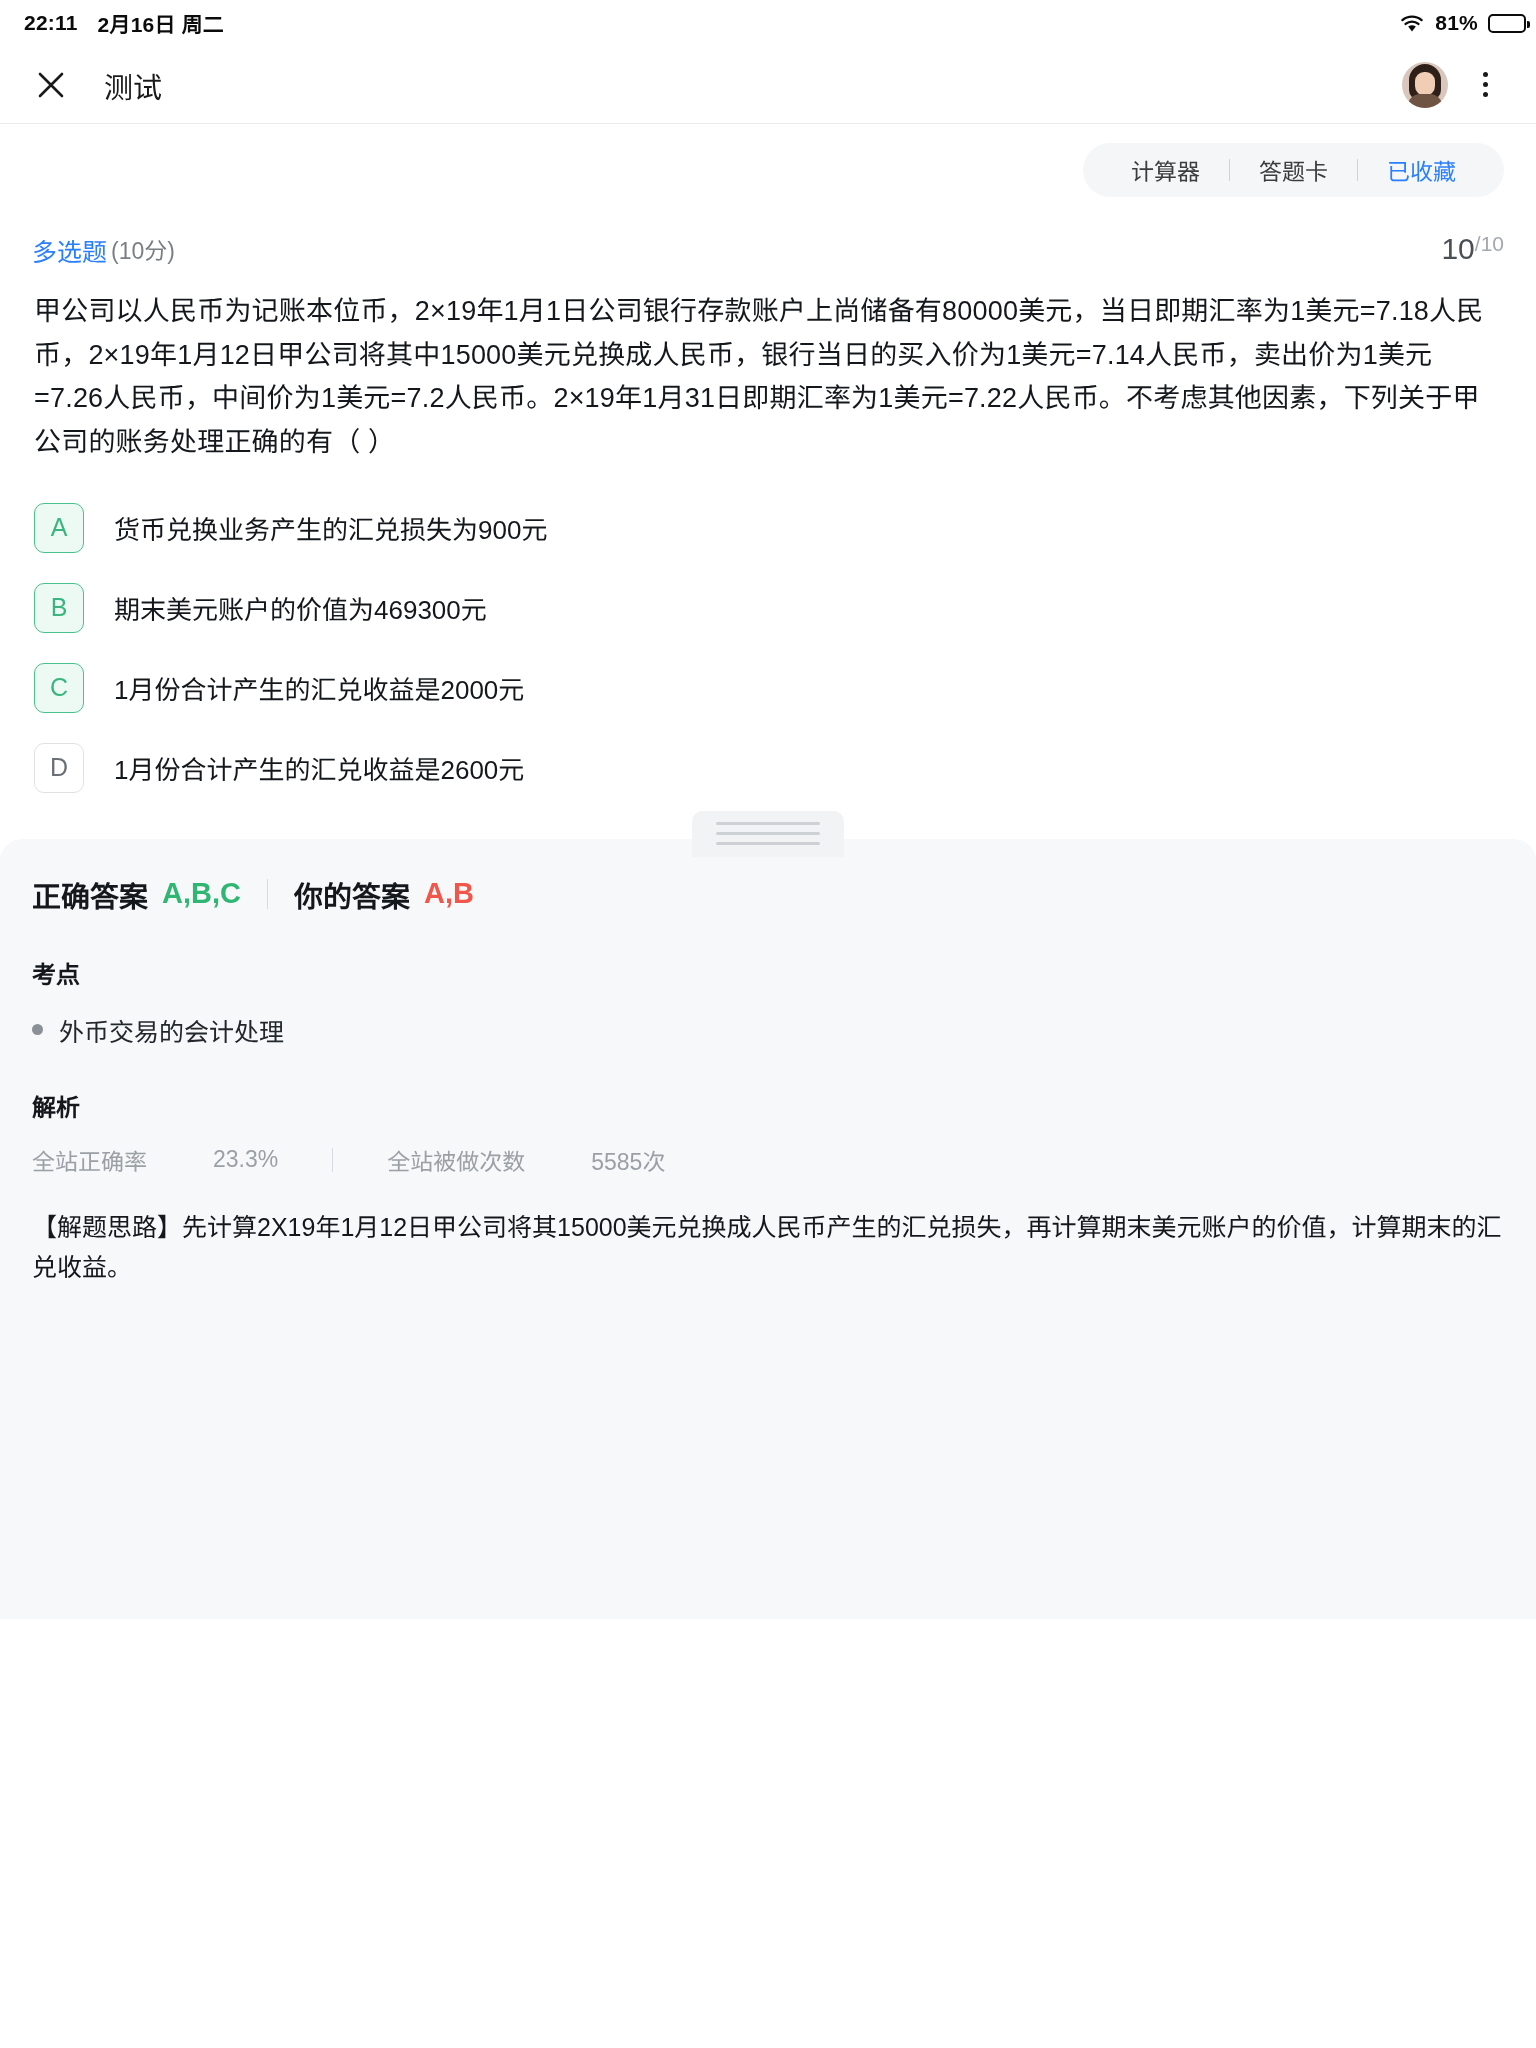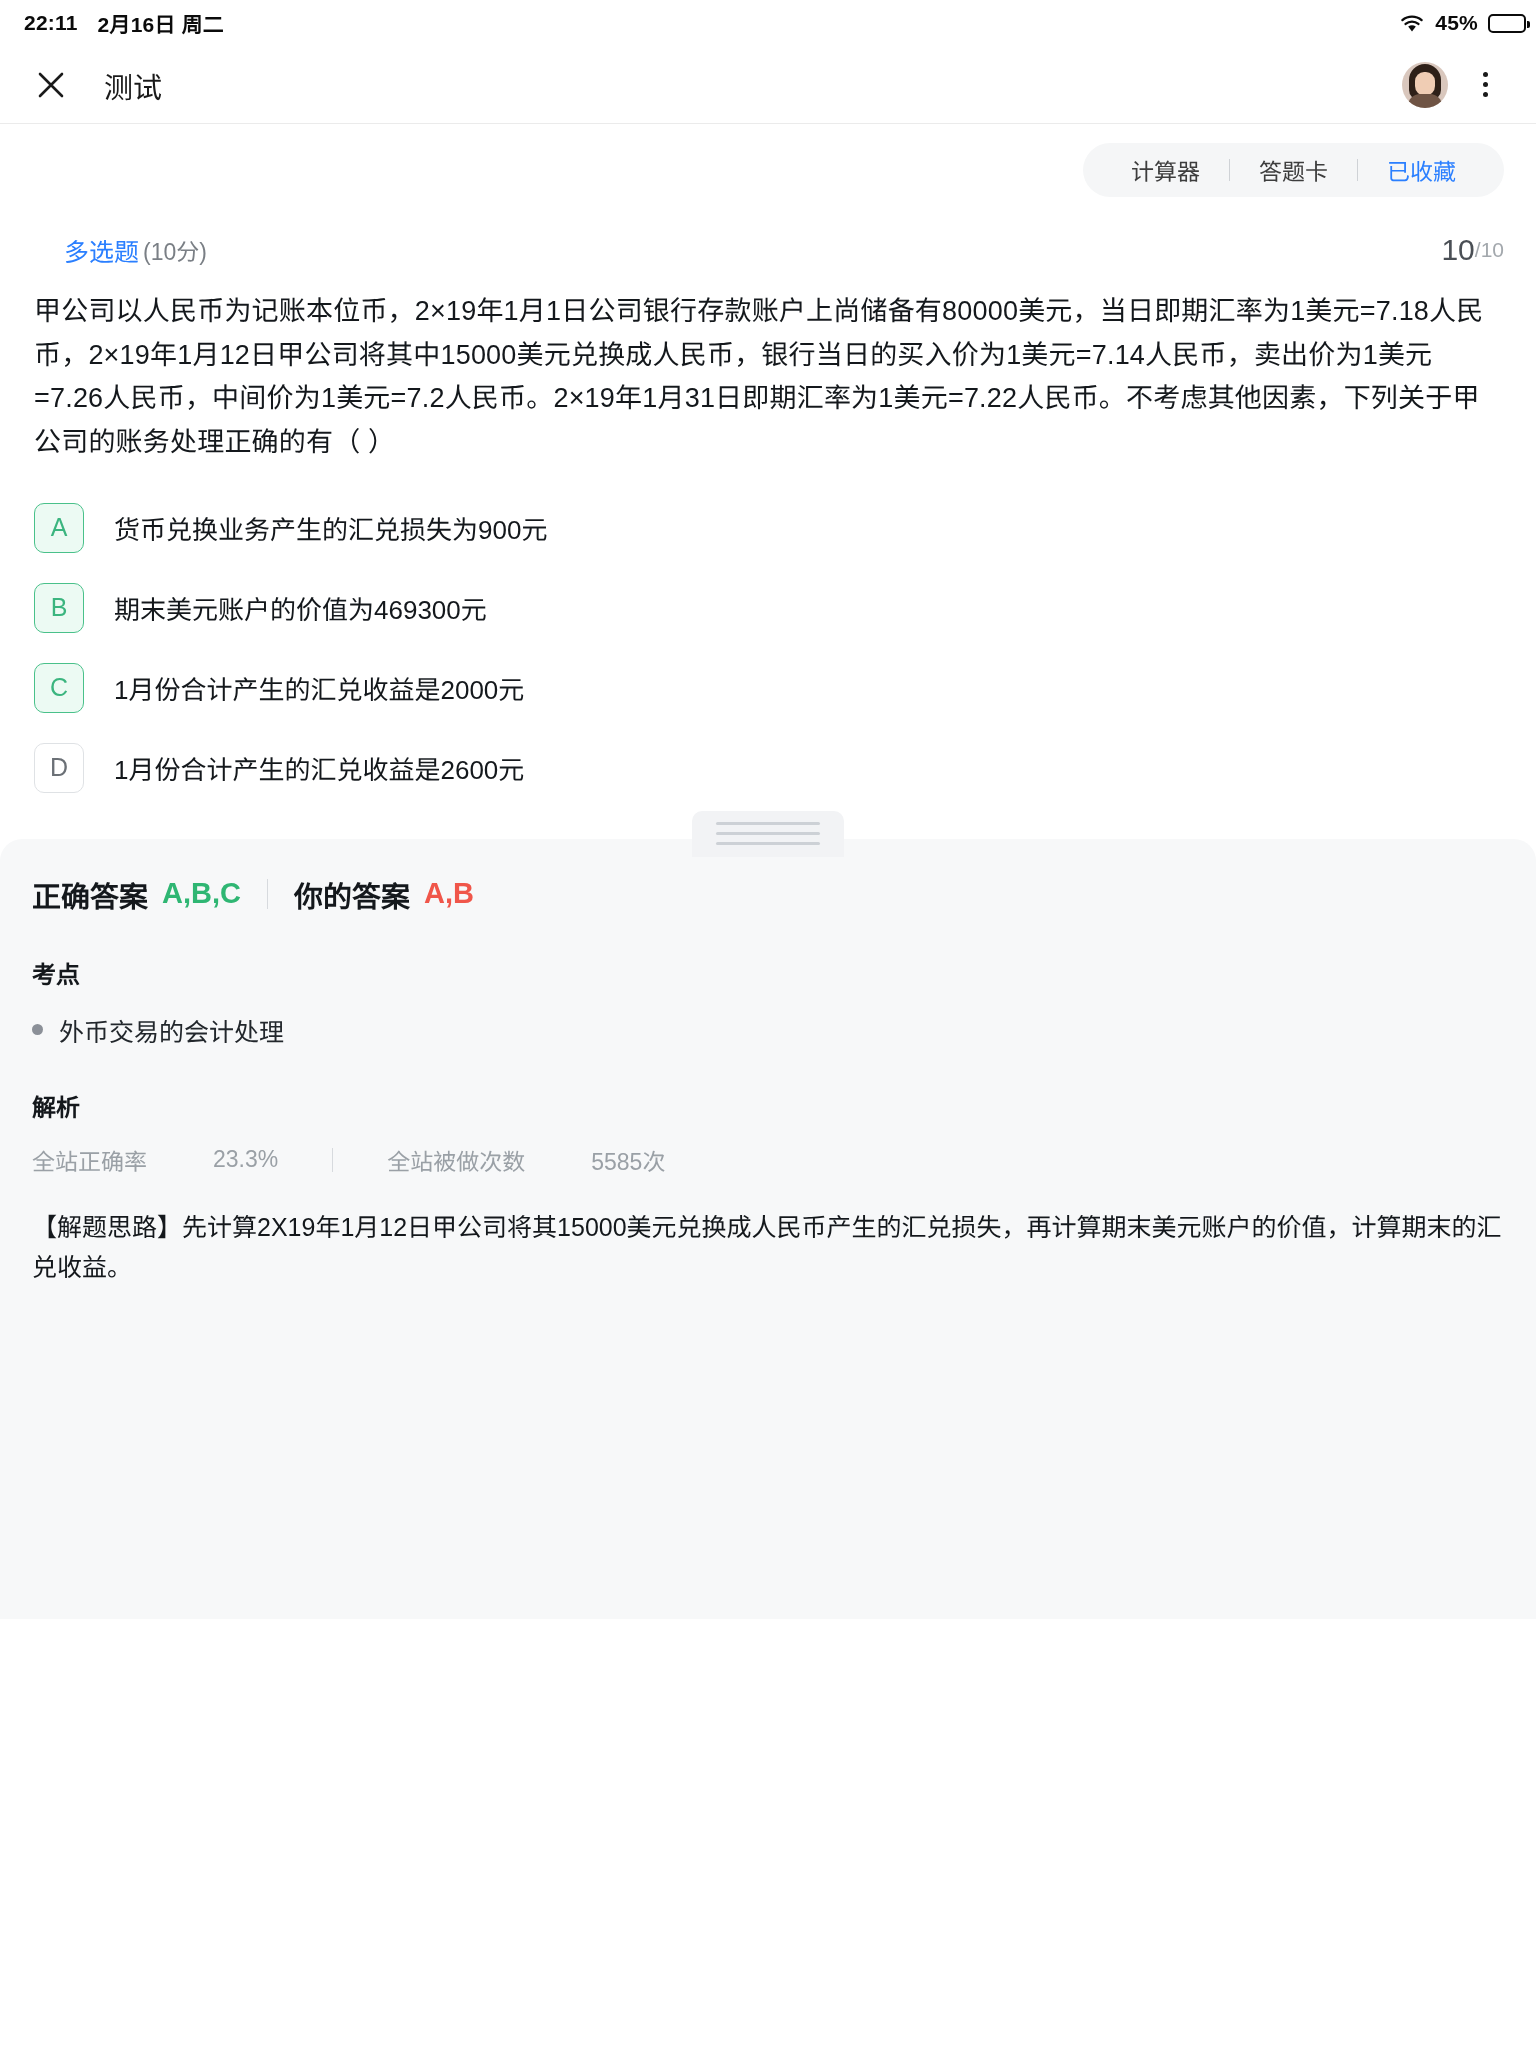--- a/index.html
+++ b/index.html
@@ -129,23 +129,22 @@
   }
   .toolpill .item.active { color: #2a7fff; }
   .toolpill .sep {
     width: 1px; height: 22px;
     background: #cfd2d6;
   }
 
   
   .qhead {
     display: flex;
-    align-items: center;
+    align-items: flex-start;
     padding: 16px 32px 0 32px;
-    margin-left: 32px;
   }
   .qtype { font-size: 25px; color: #2a7fff; font-weight: 500; }
   .qscore { font-size: 23px; color: #7a7f85; margin-left: 4px; }
   .qhead .spacer { flex: 1; }
   .score-now { font-size: 30px; color: #4a4f55; }
   .score-total { font-size: 21px; color: #a3a8ad; }
 
   
   .stem {
     padding: 22px 42px 0 34px;
@@ -280,21 +279,21 @@
     <span>2月16日 周二</span>
   </div>
   <div class="right">
     <span class="wifi-icon">
       <svg width="26" height="19" viewBox="0 0 26 19">
         <path d="M13 17.4 L9.2 12.6 a6.2 6.2 0 0 1 7.6 0 Z" fill="#0b0b0b"></path>
         <path d="M3.4 6.1 a15 15 0 0 1 19.2 0" stroke="#0b0b0b" stroke-width="2.4" fill="none" stroke-linecap="round"></path>
         <path d="M6.6 9.9 a10.2 10.2 0 0 1 12.8 0" stroke="#0b0b0b" stroke-width="2.4" fill="none" stroke-linecap="round"></path>
       </svg>
     </span>
-    <span>45%</span>
+    <span>81%</span>
     <span class="battery"><span class="fill" style="width: 45%;"></span></span>
   </div>
 </div>
 
 <div class="appbar">
   <div class="close-x">
     <svg width="32" height="32" viewBox="0 0 32 32">
       <path d="M5 5 L27 27 M27 5 L5 27" stroke="#1a1a1a" stroke-width="2.6" stroke-linecap="round"></path>
     </svg>
   </div>

